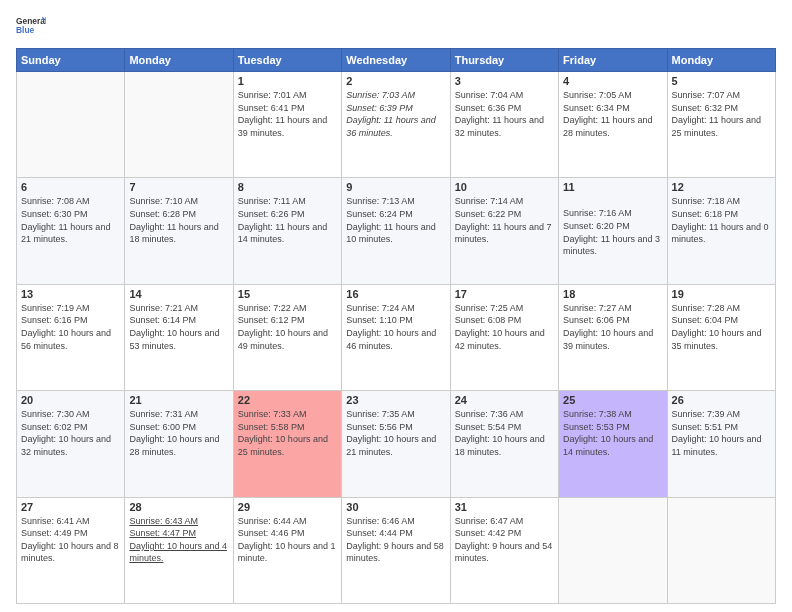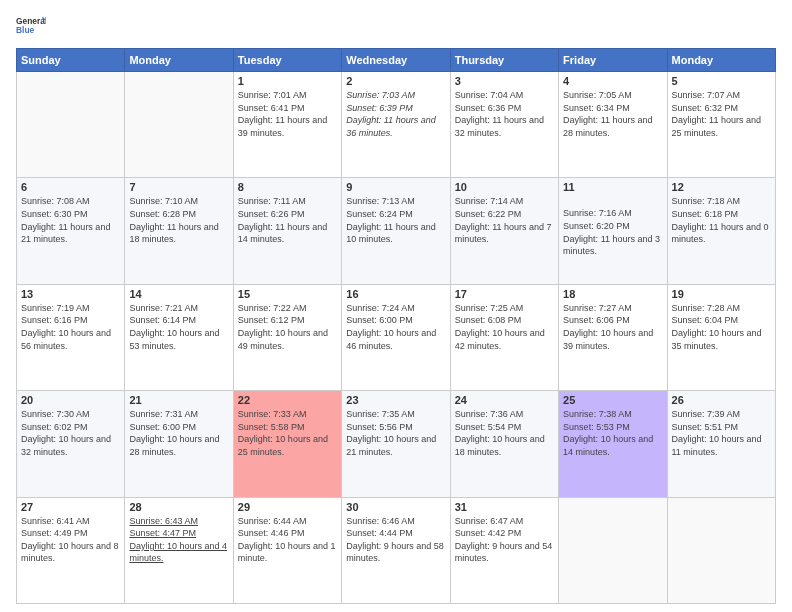--- a/index.html
+++ b/index.html
@@ -209,21 +209,21 @@
           </td>
           <td>
             <span class="day-number">15</span>
             <div class="day-info" style="white-space: pre-line;">Sunrise: 7:22 AM
 Sunset: 6:12 PM
 Daylight: 10 hours and 49 minutes.</div>
           </td>
           <td>
             <span class="day-number">16</span>
             <div class="day-info" style="white-space: pre-line;">Sunrise: 7:24 AM
-Sunset: 6:00 PM
+Sunset: 1:10 PM
 Daylight: 10 hours and 46 minutes.</div>
           </td>
           <td>
             <span class="day-number">17</span>
             <div class="day-info" style="white-space: pre-line;">Sunrise: 7:25 AM
 Sunset: 6:08 PM
 Daylight: 10 hours and 42 minutes.</div>
           </td>
           <td>
             <span class="day-number">18</span>

